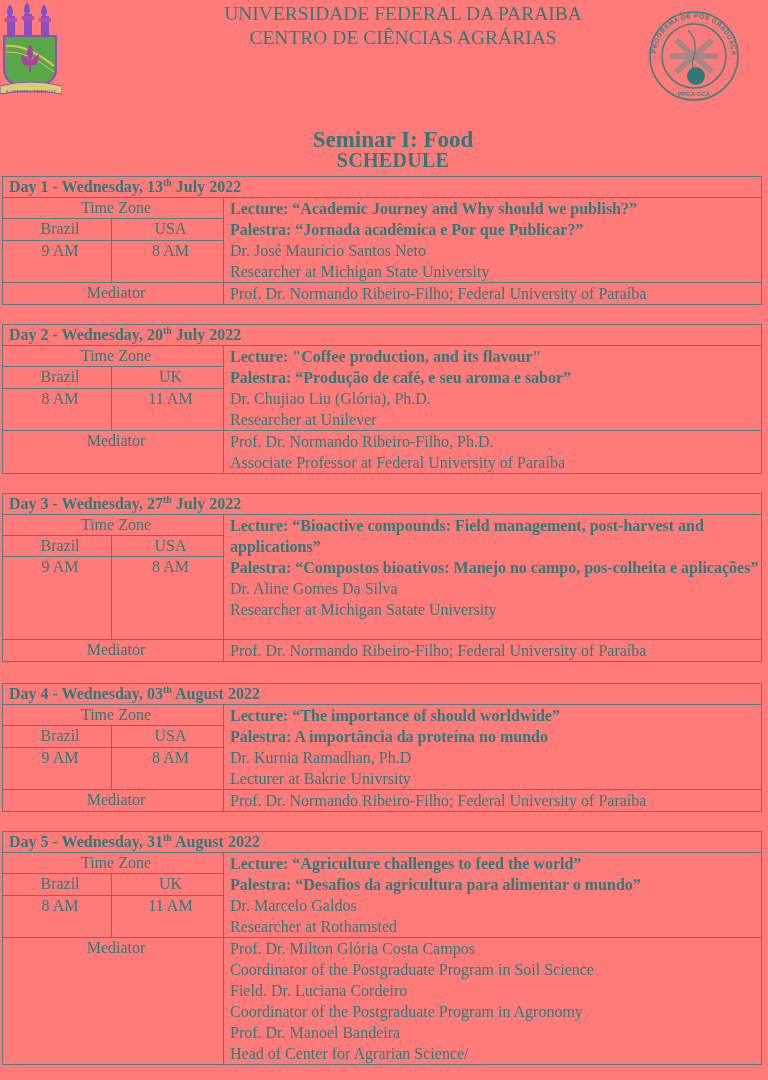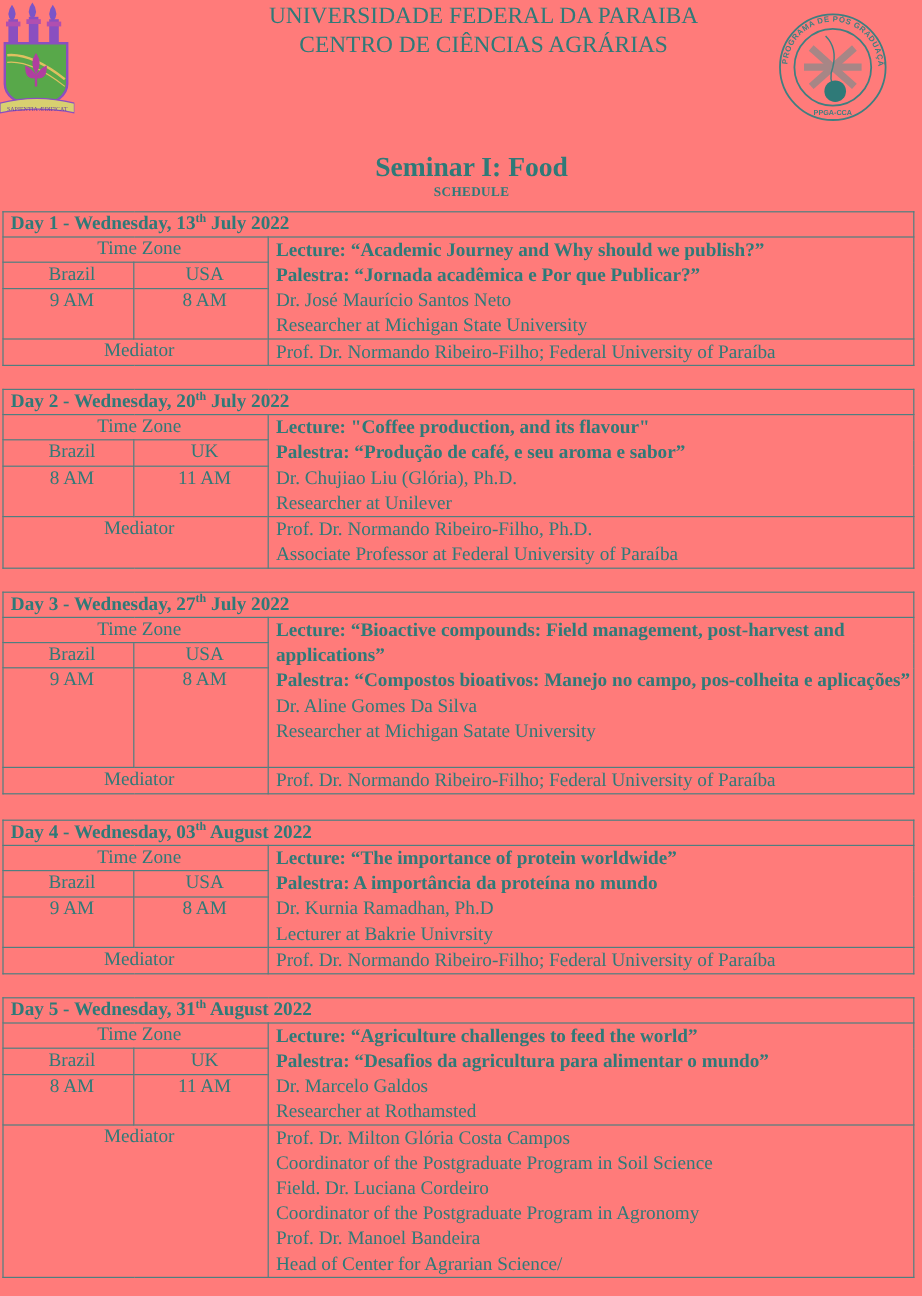--- a/index.html
+++ b/index.html
@@ -16,21 +16,21 @@
     text-align:center; font-size:19.5px; line-height:23.5px;
     letter-spacing:0px;
     padding-left:38px;
   }
   .header-lines div { white-space:nowrap; }
   .logo-left { position:absolute; left:0; top:0; width:62px; height:102px; }
   .logo-right { position:absolute; left:648px; top:10px; width:92px; height:92px; }
 
   .title-block { position:absolute; left:18px; right:0; top:126px; text-align:center; }
   .title { font-weight:bold; font-size:23px; line-height:28px; }
-  .subtitle { font-weight:bold; font-size:11px; line-height:16px; margin-top:-2px; letter-spacing:0.3px; }
+  .subtitle { font-weight:bold; font-size:20px; line-height:16px; margin-top:-2px; letter-spacing:0.3px; }
 
   table.day {
     position:absolute; left:2px; width:760px;
     border-collapse:collapse;
     font-size:16px;
   }
   table.day td {
     border:1.5px solid #4f7f80;
     padding:0 0 0 6px;
     height:20px; line-height:20px;
@@ -199,21 +199,21 @@
   </table>
 
 <table class="day" style="top:683px;">
   <tbody>
       <tr>
     <td colspan="3" class="day-head"><span>Day 4 - Wednesday, 03</span><sup>th</sup><span> August 2022</span></td>
   </tr>
   <tr>
     <td colspan="2" class="c tz">Time Zone</td>
     <td rowspan="3" class="content">
-      <div class="b">Lecture: “The importance of protein worldwide”</div>
+      <div class="b">Lecture: “The importance of should worldwide”</div>
       <div class="b">Palestra: A importância da proteína no mundo</div>
       <div>Dr. Kurnia Ramadhan, Ph.D</div>
       <div>Lecturer at Bakrie Univrsity</div>
     </td>
   </tr>
   <tr>
     <td class="c br">Brazil</td>
     <td class="c us">USA</td>
   </tr>
   <tr>

